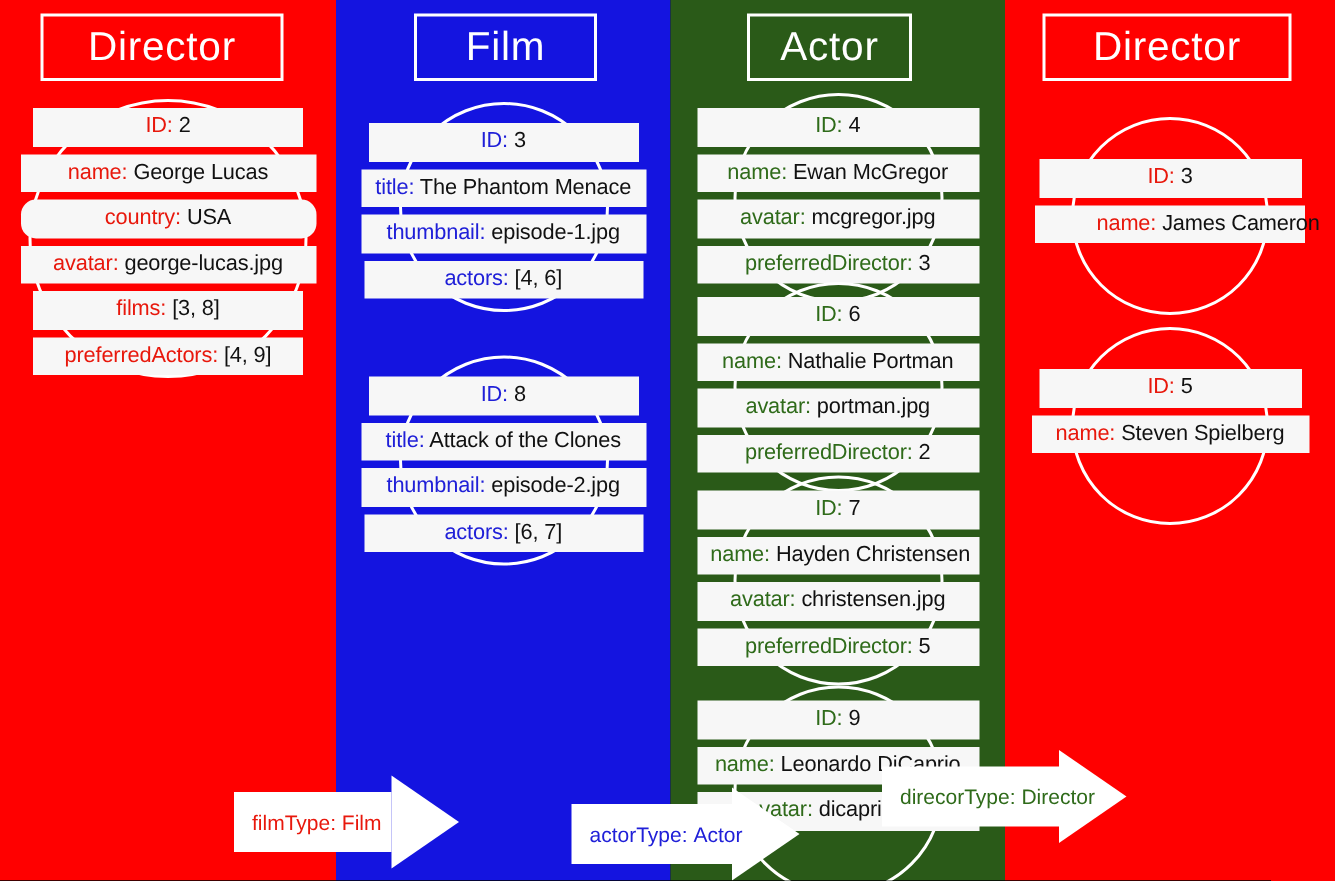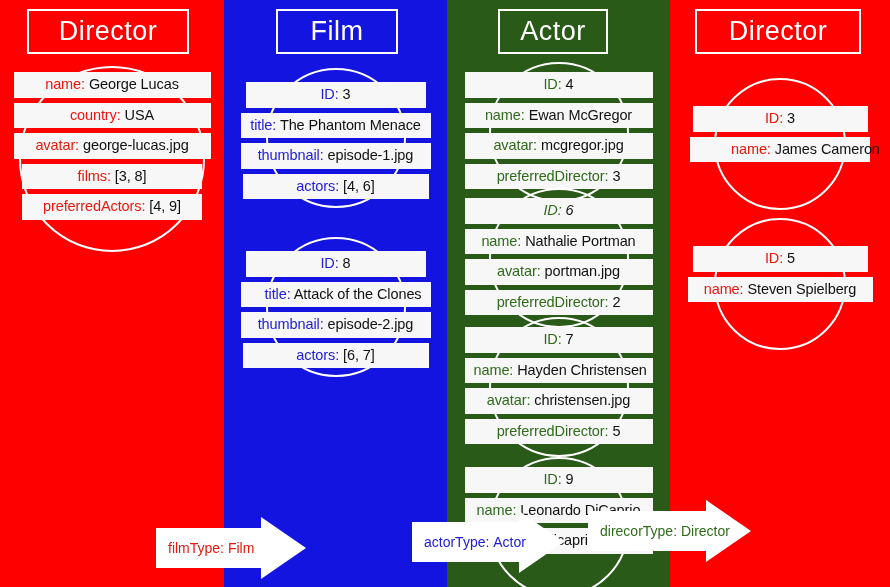--- a/index.html
+++ b/index.html
@@ -133,46 +133,50 @@
     line-height: 1;
     white-space: nowrap;
     z-index: 2;
   }
 
   #arrow-film     { left: 156px; top: 517px; width: 150px; }
   #arrow-film     .a-body  { width: 105px; }
   #arrow-film     .a-head  { left: 105px; border-left-width: 45px; }
   #arrow-film     .a-label { color: #E8180C; }
 
-  #arrow-actor    { left: 381px; top: 511px; width: 152px; margin-left: 31px; }
+  #arrow-actor    { left: 381px; top: 525px; width: 152px; }
   #arrow-actor    .a-body  { width: 107px; }
   #arrow-actor    .a-head  { left: 107px; border-left-width: 45px; }
   #arrow-actor    .a-label { color: #2020D8; }
 
   #arrow-director { left: 588px; top: 500px; width: 163px; }
   #arrow-director .a-body  { width: 118px; }
   #arrow-director .a-head  { left: 118px; border-left-width: 45px; }
   #arrow-director .a-label { color: #2F6B1A; }
 </style>
 </head>
 <body>
 
 <div id="stage">
 
   <div class="column col-director-a">
     <div class="title-box">Director</div>
 
     <div class="entity" style="top:72px;">
       <div class="entity-circle" style="width:186px;height:186px;top:-6px;"></div>
       <div class="rows">
+        <div class="row" style="width:180px;">
+          <span class="k">ID:</span>
+          <span class="v">2</span>
+        </div>
         <div class="row" style="width:197px;">
           <span class="k">name:</span>
           <span class="v">George Lucas</span>
         </div>
-        <div class="row" style="width:197px;">
+        <div class="row" style="width:197px;border-radius:10px;">
           <span class="k">country:</span>
           <span class="v">USA</span>
         </div>
         <div class="row" style="width:197px;">
           <span class="k">avatar:</span>
           <span class="v">george-lucas.jpg</span>
         </div>
         <div class="row" style="width:180px;">
           <span class="k">films:</span>
           <span class="v">[3, 8]</span>
@@ -210,21 +214,21 @@
       </div>
     </div>
 
     <div class="entity" style="top:251px;">
       <div class="entity-circle" style="width:140px;height:140px;top:-14px;"></div>
       <div class="rows">
         <div class="row" style="width:180px;">
           <span class="k">ID:</span>
           <span class="v">8</span>
         </div>
-        <div class="row" style="width:190px;text-align:right;">
+        <div class="row" style="width:190px;">
           <span class="k">title:</span>
           <span class="v">Attack of the Clones</span>
         </div>
         <div class="row" style="width:190px;">
           <span class="k">thumbnail:</span>
           <span class="v">episode-2.jpg</span>
         </div>
         <div class="row" style="width:186px;">
           <span class="k">actors:</span>
           <span class="v">[6, 7]</span>
@@ -254,21 +258,21 @@
         <div class="row" style="width:188px;">
           <span class="k">preferredDirector:</span>
           <span class="v">3</span>
         </div>
       </div>
     </div>
 
     <div class="entity" style="top:198px;">
       <div class="entity-circle" style="width:140px;height:140px;top:-10px;"></div>
       <div class="rows">
-        <div class="row" style="width:188px;font-style:italic;">
+        <div class="row" style="width:188px;">
           <span class="k">ID:</span>
           <span class="v">6</span>
         </div>
         <div class="row" style="width:188px;">
           <span class="k">name:</span>
           <span class="v">Nathalie Portman</span>
         </div>
         <div class="row" style="width:188px;">
           <span class="k">avatar:</span>
           <span class="v">portman.jpg</span>

